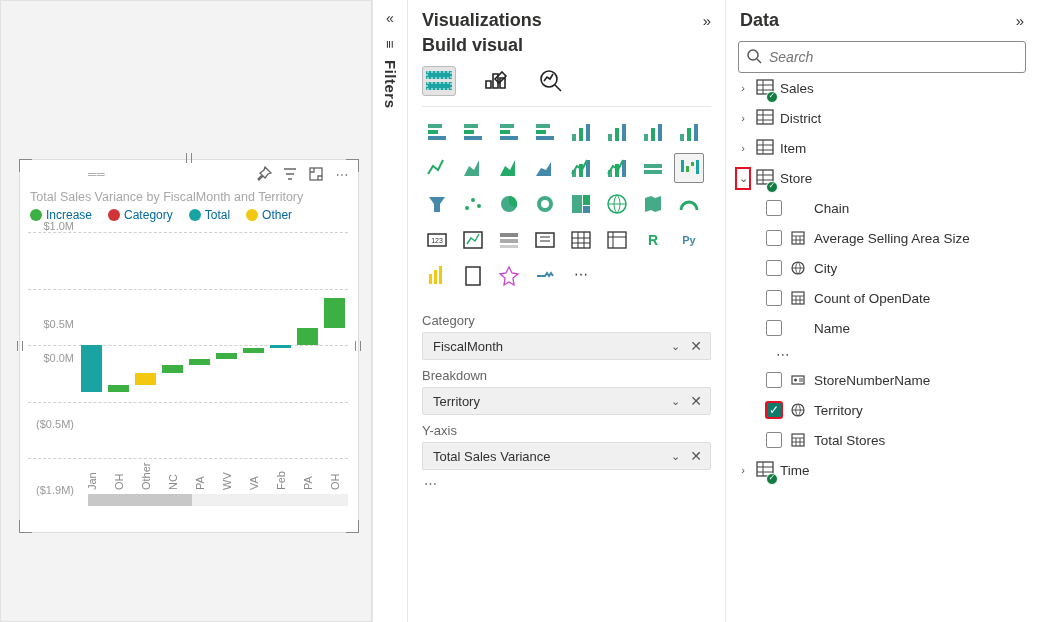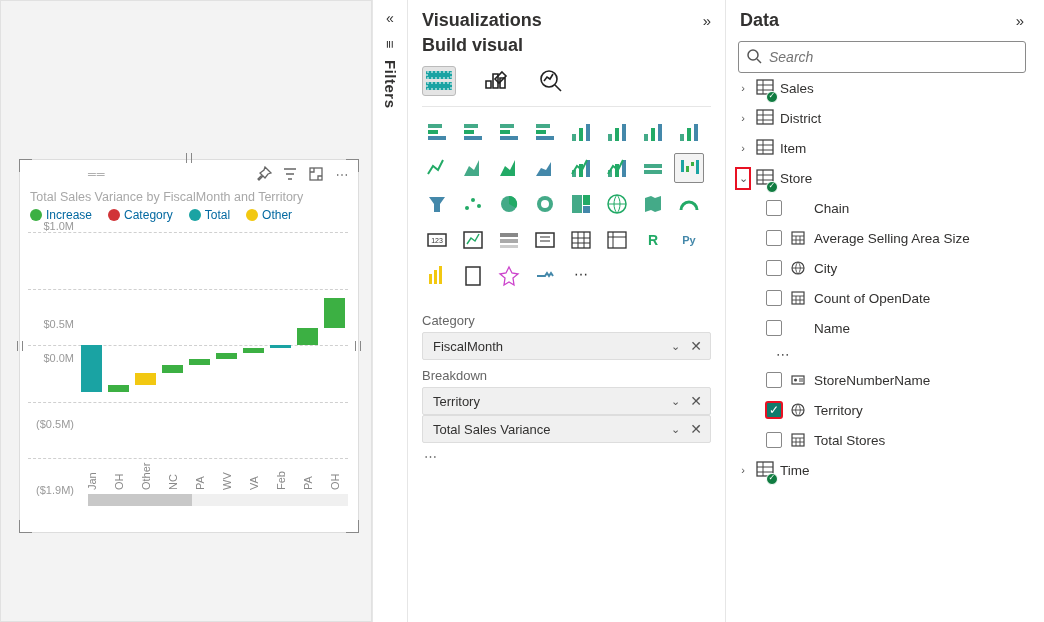--- a/index.html
+++ b/index.html
@@ -495,20 +495,21 @@
         <span class="txt">FiscalMonth</span>
         <span class="caret">⌄</span>
         <span class="close">✕</span>
       </div>
       <div class="well-label">Breakdown</div>
       <div class="well-input">
         <span class="txt">Territory</span>
         <span class="caret">⌄</span>
         <span class="close">✕</span>
       </div>
+      <div class="well-label">Y-axis</div>
       <div class="well-input">
         <span class="txt">Total Sales Variance</span>
         <span class="caret">⌄</span>
         <span class="close">✕</span>
       </div>
       <div class="more-dots">⋯</div>
     </div>
   </div>
 
   <div class="data-pane">

